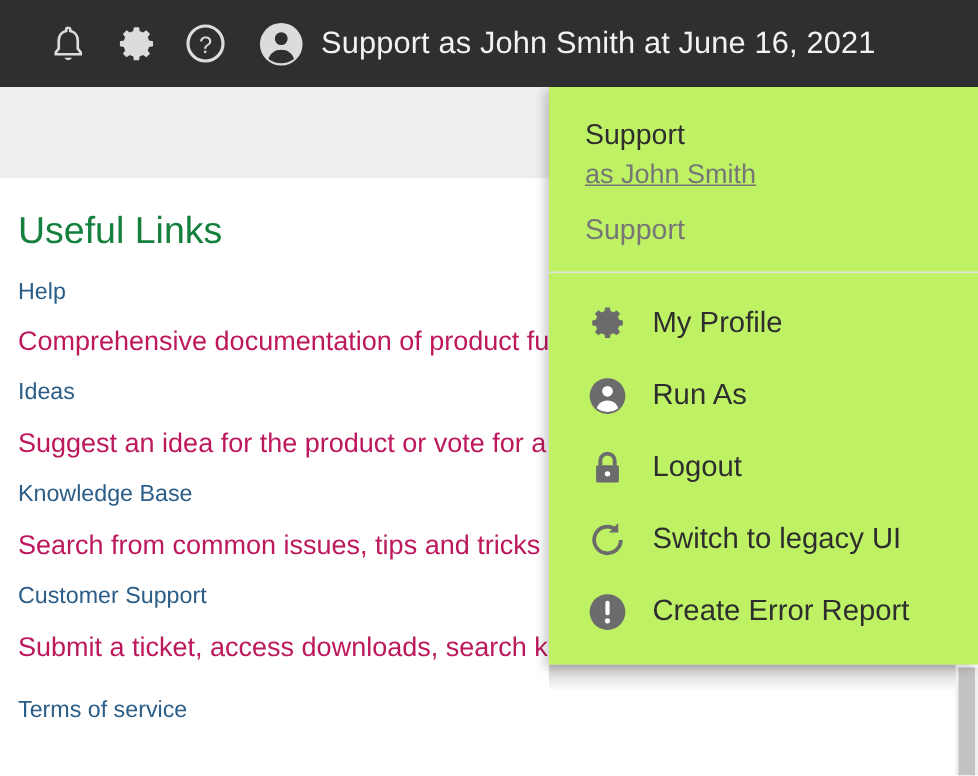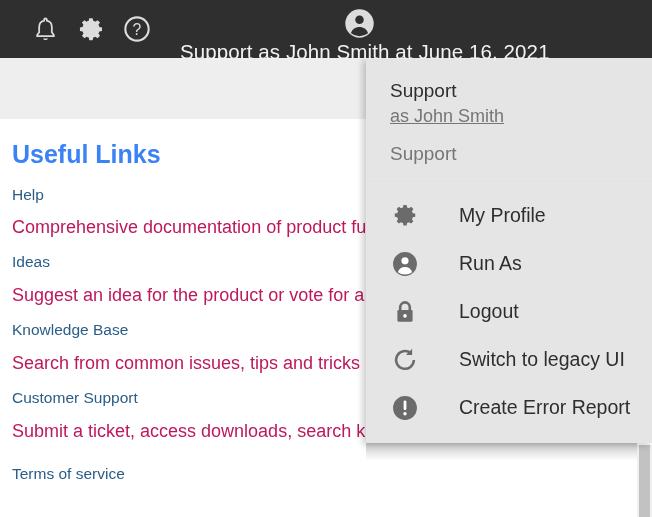--- a/index.html
+++ b/index.html
@@ -47,21 +47,20 @@
     cursor: pointer;
   }
   .topbar-icon svg { display: block; }
 
   .user-chip {
     display: flex;
     align-items: center;
     margin-left: 10px;
     cursor: pointer;
     height: 46px;
-    flex-direction: column;
   }
   .user-chip .avatar {
     width: 34px;
     height: 34px;
     display: flex;
     align-items: center;
     justify-content: center;
     flex: 0 0 auto;
   }
   .user-chip .user-label {
@@ -91,23 +90,23 @@
     width: 637px;
     height: 398px;
     background: #ffffff;
     z-index: 5;
     box-sizing: border-box;
     padding: 22px 0 0 12px;
     overflow: hidden;
   }
 
   .panel-title {
-    color: #3b82f6;
+    color: #15803d;
     font-size: 25px;
-    font-weight: 700;
+    font-weight: 400;
     margin: 0 0 16px 0;
     line-height: 1.1;
   }
 
   .link-block {
     margin-bottom: 13px;
     max-width: 470px;
   }
   .link-block .link-title {
     color: #2a5d87;
@@ -168,21 +167,21 @@
     pointer-events: none;
   }
 
   
   .dropdown {
     position: absolute;
     left: 366px;
     top: 58px;
     width: 286px;
     height: 385px;
-    background: #e5e5e5;
+    background: #bef264;
     box-shadow: -3px 2px 7px rgba(0,0,0,0.22);
     z-index: 30;
     box-sizing: border-box;
   }
 
   .dd-header {
     padding: 20px 0 14px 24px;
   }
   .dd-account-name {
     color: #2e2e2e;
@@ -211,21 +210,20 @@
   .dd-items {
     padding-top: 10px;
   }
   .dd-item {
     display: flex;
     align-items: center;
     height: 48px;
     padding-left: 24px;
     cursor: pointer;
     box-sizing: border-box;
-    gap: 24px;
   }
   .dd-item .dd-icon {
     width: 30px;
     height: 30px;
     flex: 0 0 auto;
     display: flex;
     align-items: center;
     justify-content: center;
   }
   .dd-item .dd-icon svg { display: block; }

